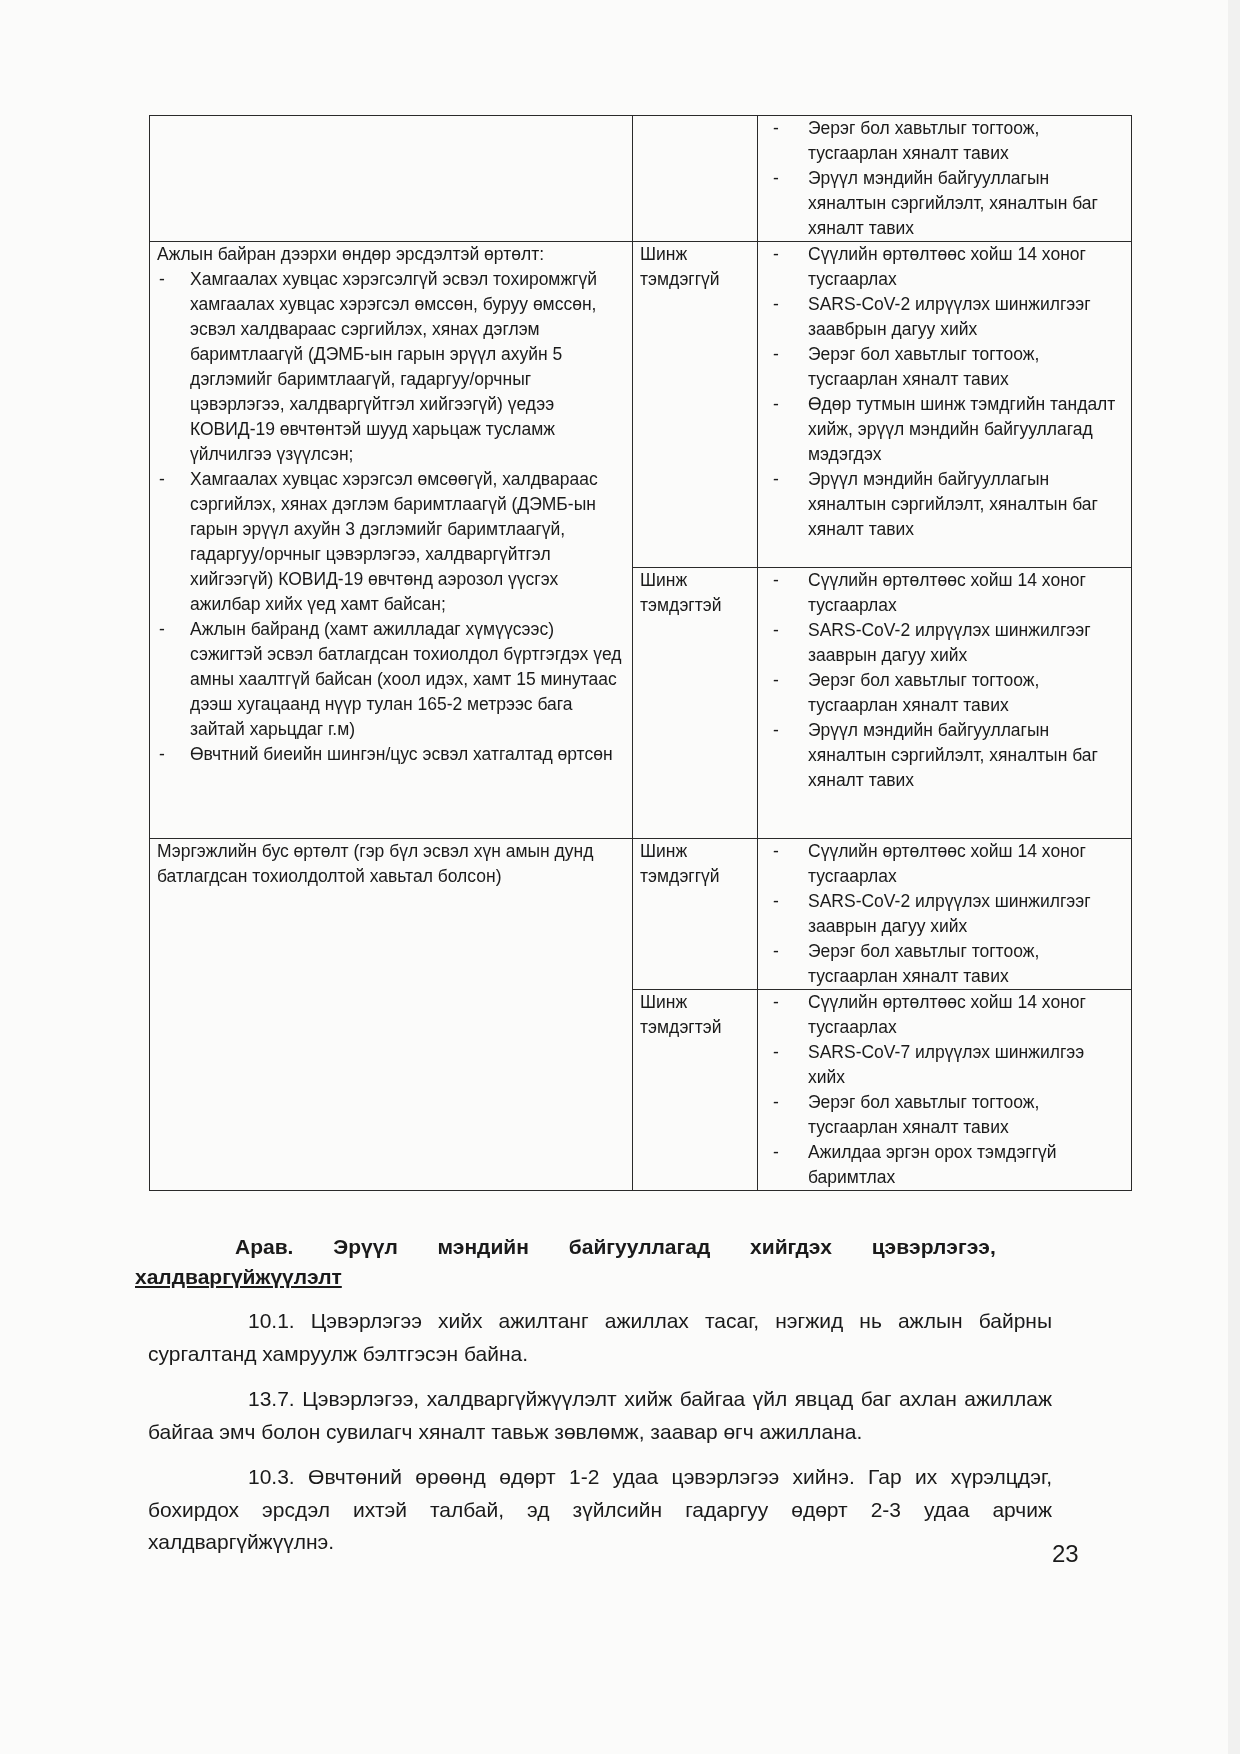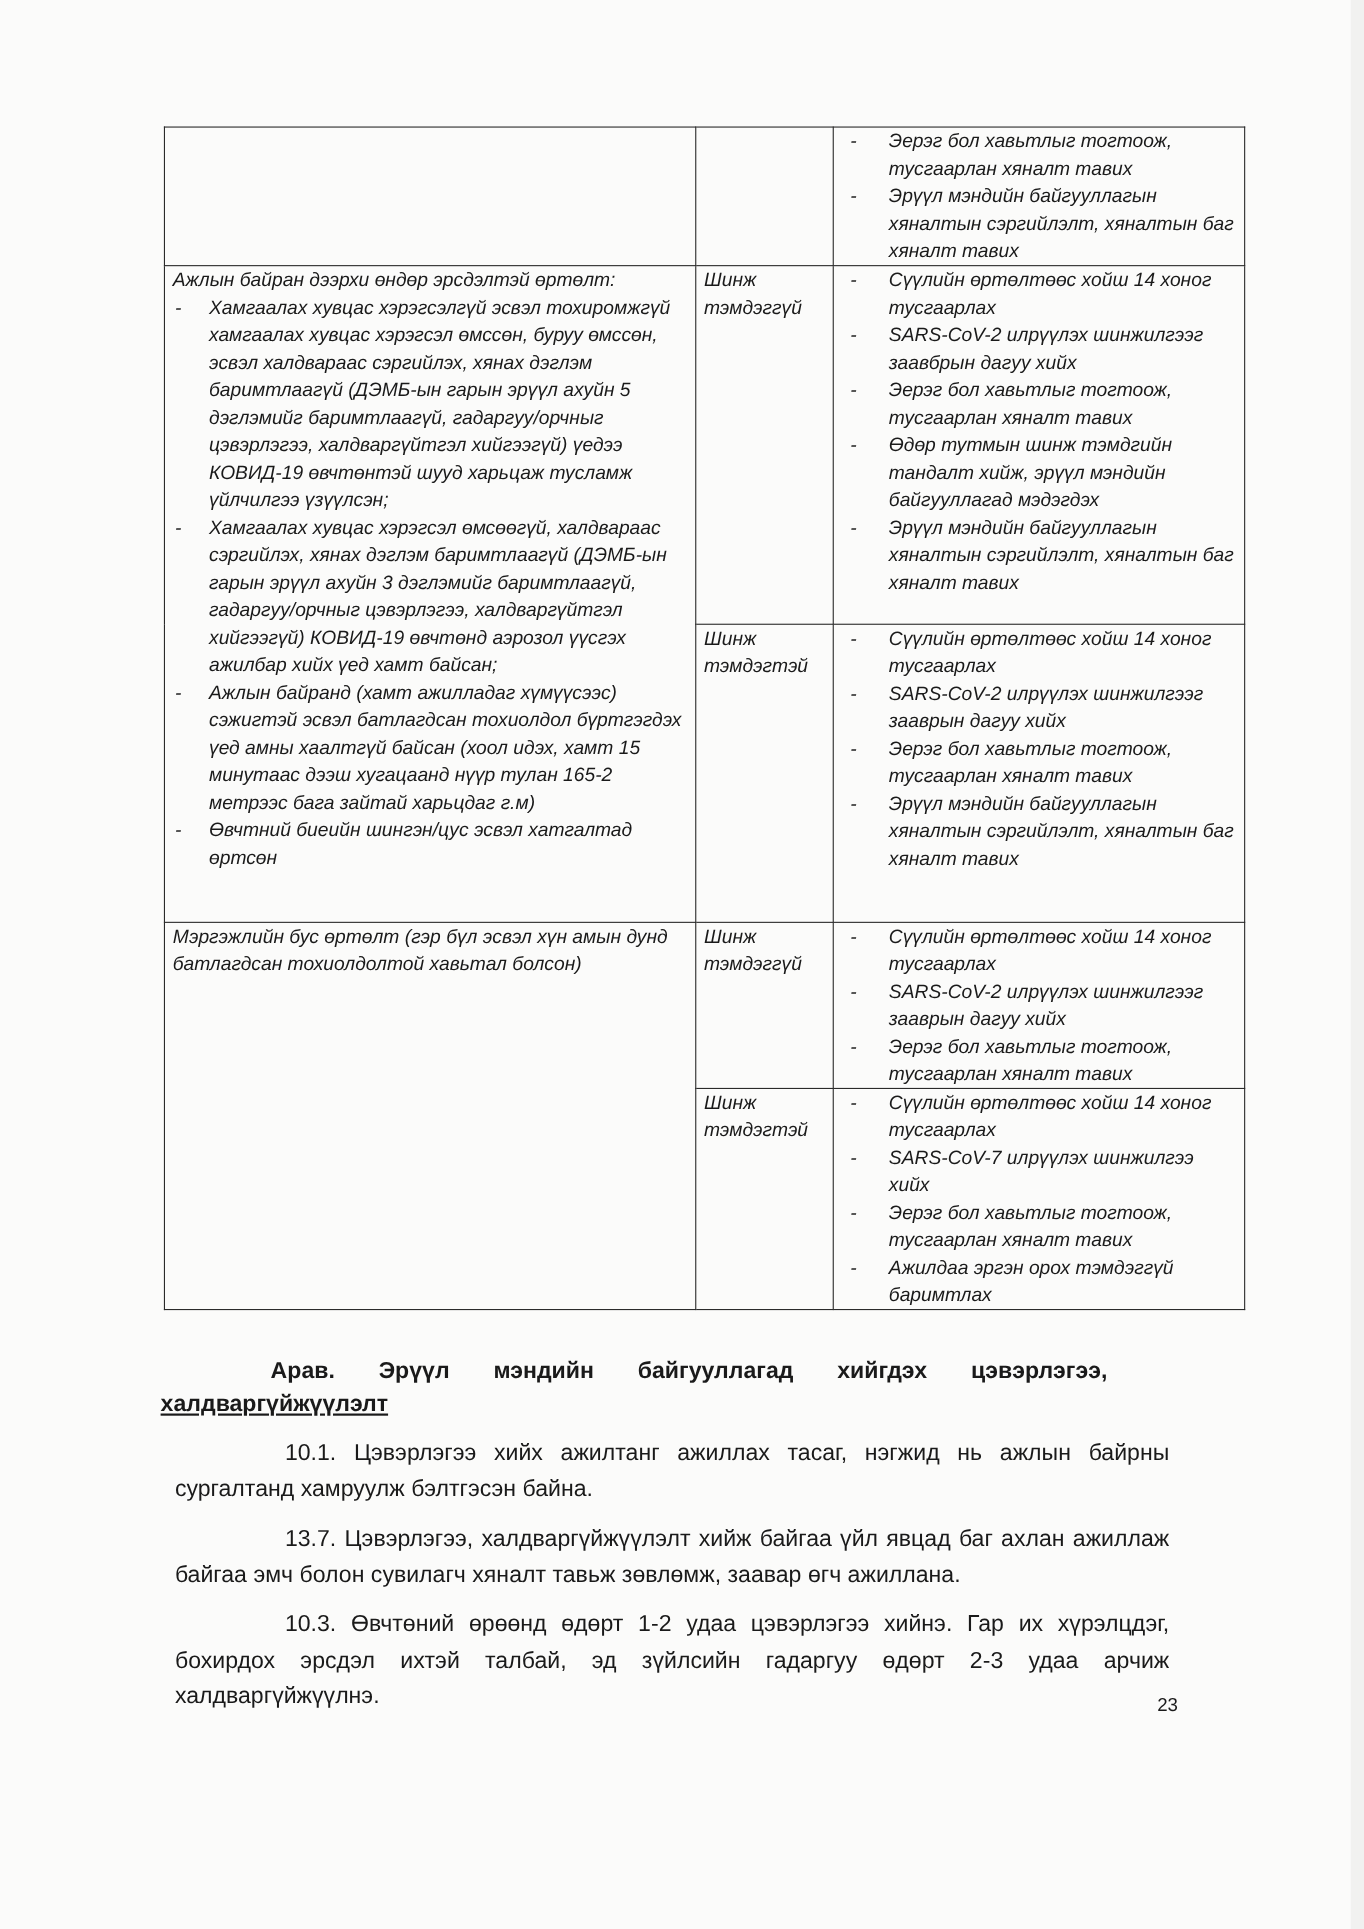--- a/index.html
+++ b/index.html
@@ -5,43 +5,43 @@
   html, body { margin:0; padding:0; }
   body {
     width:1240px; height:1754px; position:relative; overflow:hidden;
     background:#fbfbfa;
     font-family:"Liberation Sans", sans-serif; color:#1a1a1a;
   }
   .scan-edge { position:absolute; left:1228px; top:0; width:12px; height:1754px; background:#f1f1f0; }
   table.grid {
     position:absolute; left:149px; top:115px; width:982px;
     border-collapse:collapse; table-layout:fixed;
-    font-size:17.5px; line-height:25px;font-style:italic;
+    font-size:17.5px; line-height:25px;
   }
   table.grid td { border:1.5px solid #2a2a2a; vertical-align:top; padding:0 7px; }
   col.c1 { width:483px; } col.c2 { width:125px; } col.c3 { width:374px; }
   ul.dash { list-style:none; margin:0; padding:0; }
   ul.dash li { position:relative; padding-left:43px; }
   ul.dash li::before { content:"-"; position:absolute; left:8px; top:0; }
   ul.left li { padding-left:33px; }
   ul.left li::before { left:2px; }
   .cond { padding-top:2px; }
   .r1 td { height:125px; }
   .r2a td.c3cell { height:325px; }
   .r2b td.c3cell { height:270px; }
   .r3a td.c3cell { height:147px; }
   .r3b td.c3cell { height:192px; }
   .body-text {
-    position:absolute; left:146px; top:1232px; width:930px;
+    position:absolute; left:135px; top:1232px; width:930px;
     font-size:21px; line-height:32.5px; text-align:justify;
   }
   .body-text h2 { font-size:21px; font-weight:bold; margin:0; text-indent:100px; text-align-last:left; word-spacing:34px; line-height:30px; }
   .body-text h2 span.l2 { word-spacing:0;text-decoration:underline; }
   .body-text p { margin:13px; text-indent:100px; }
-  .page-num { position:absolute; left:1052px; top:1540px; font-size:17px; }
+  .page-num { position:absolute; left:1052px; top:1540px; font-size:24px; }
 </style>
 </head>
 <body>
 
 <div class="scan-edge"></div>
 
 <table class="grid">
   <colgroup>
       <col class="c1">
       <col class="c2">

